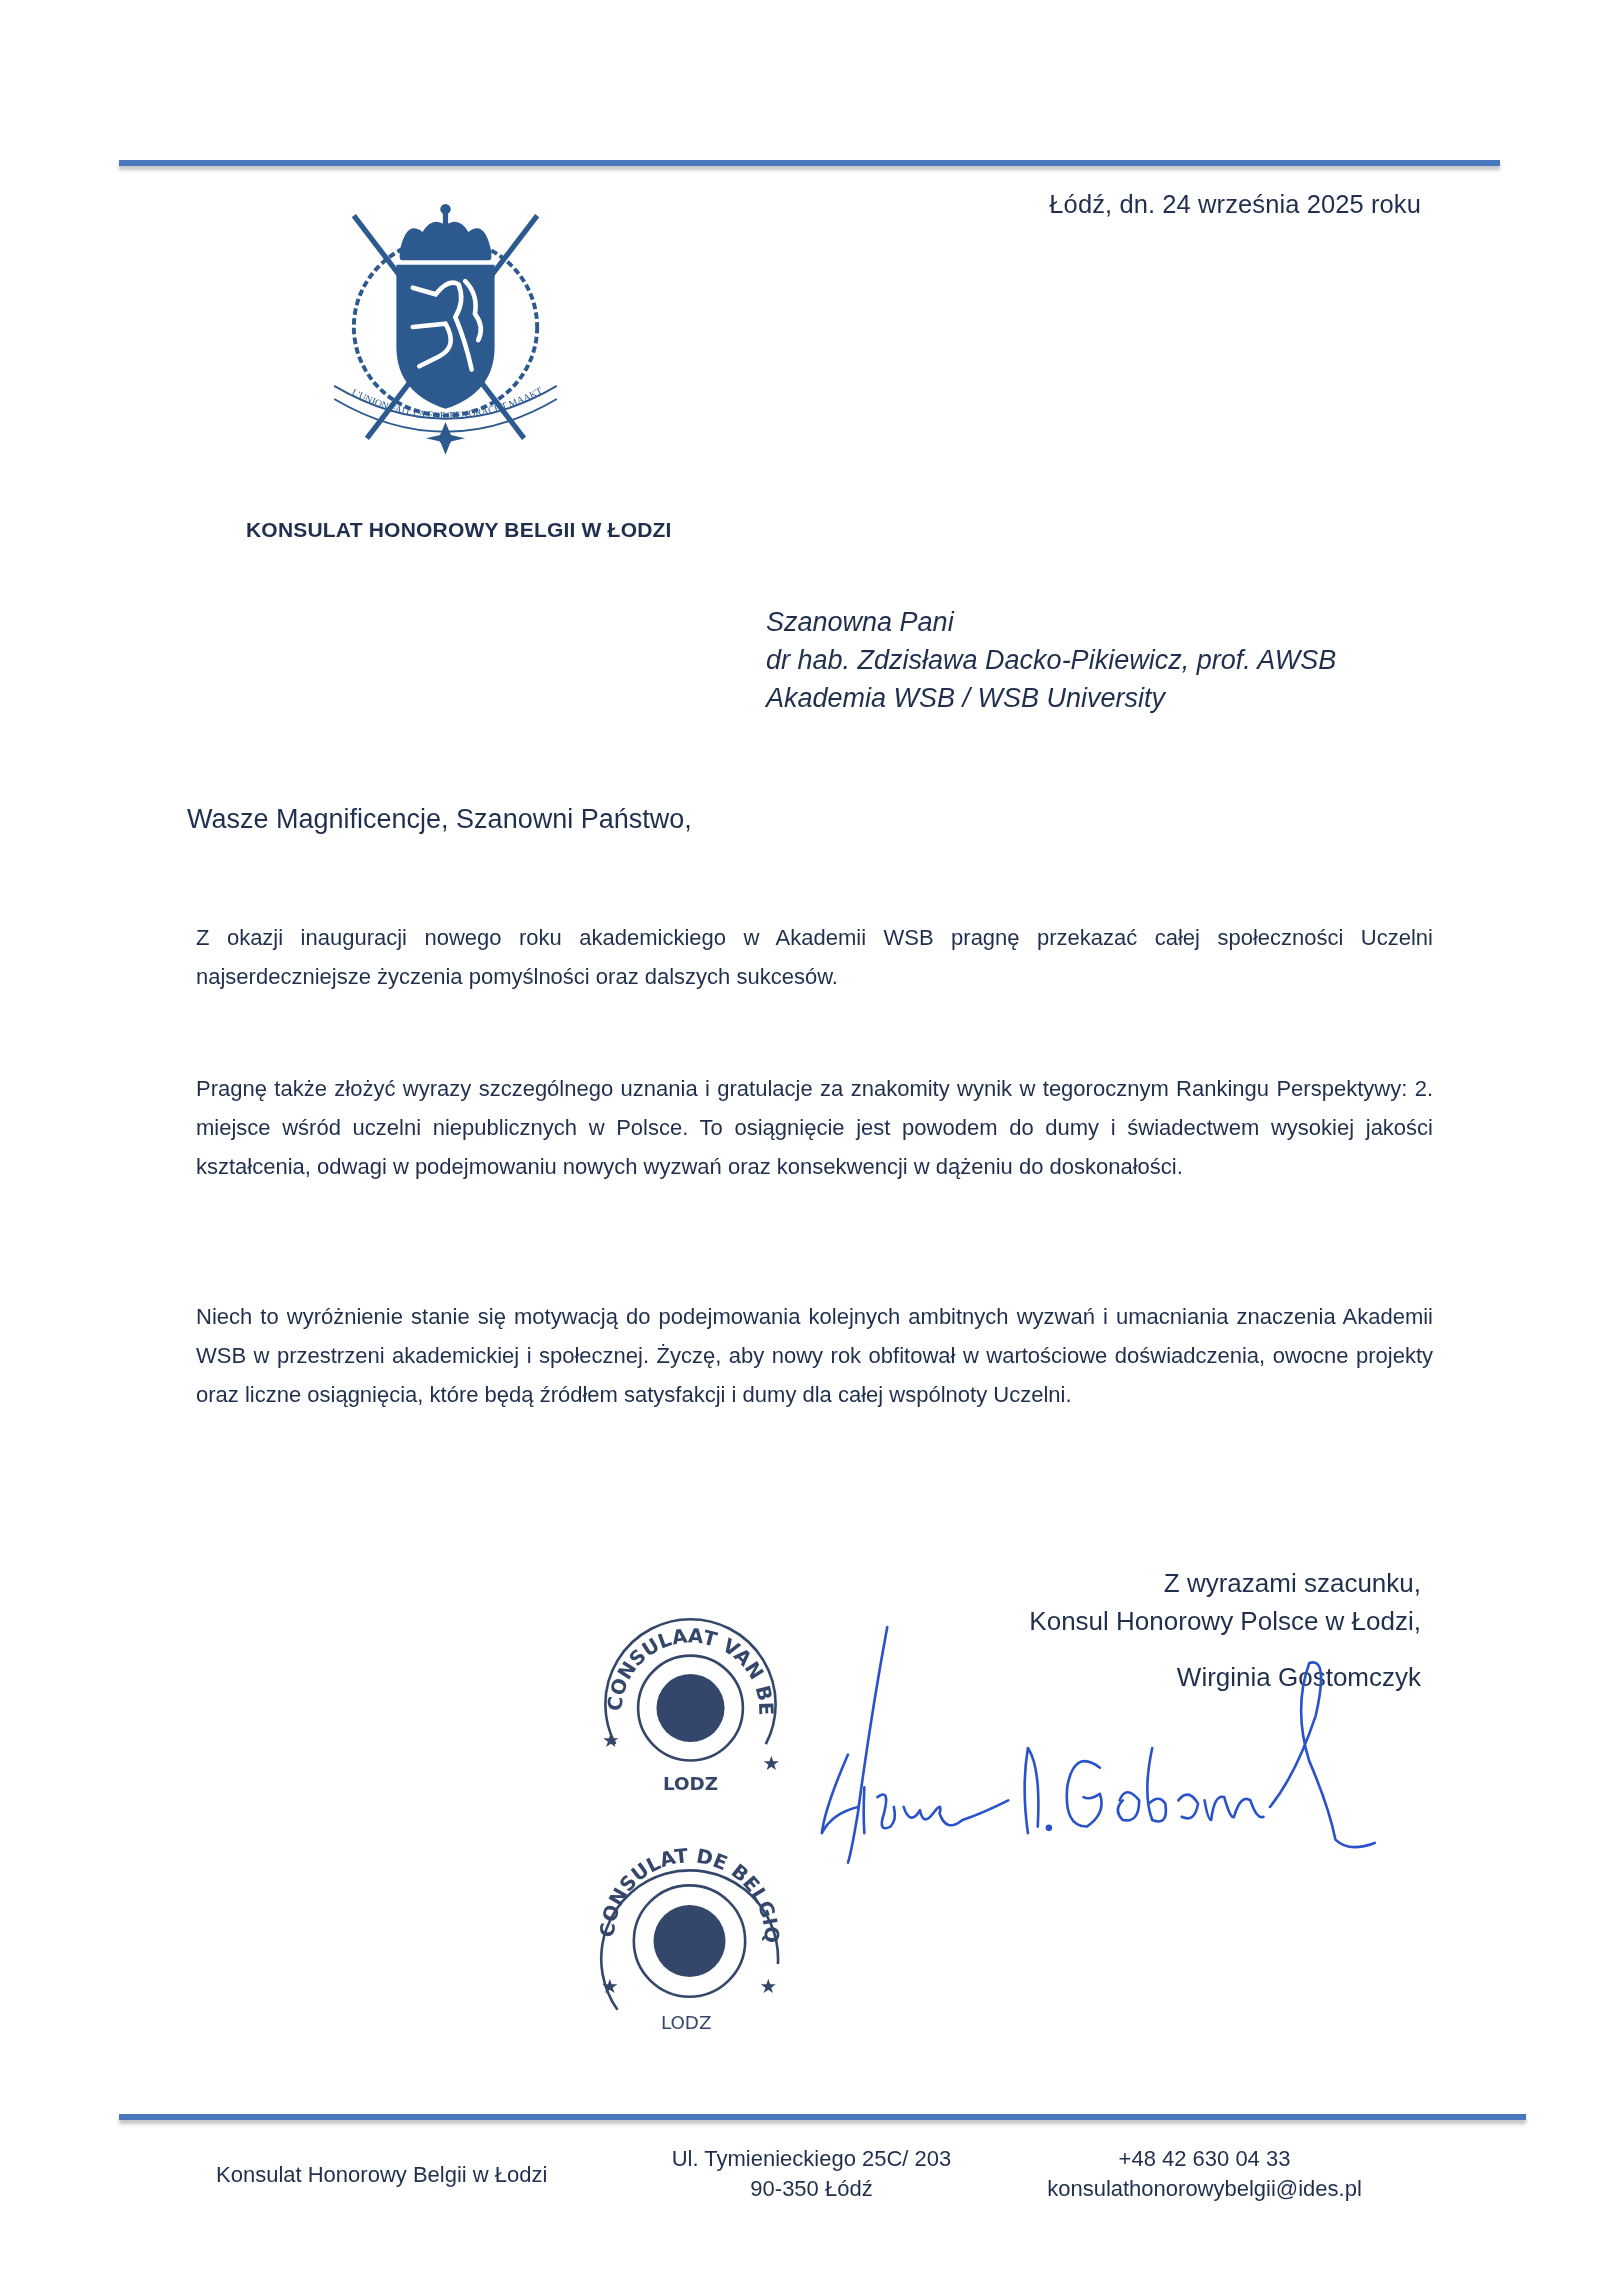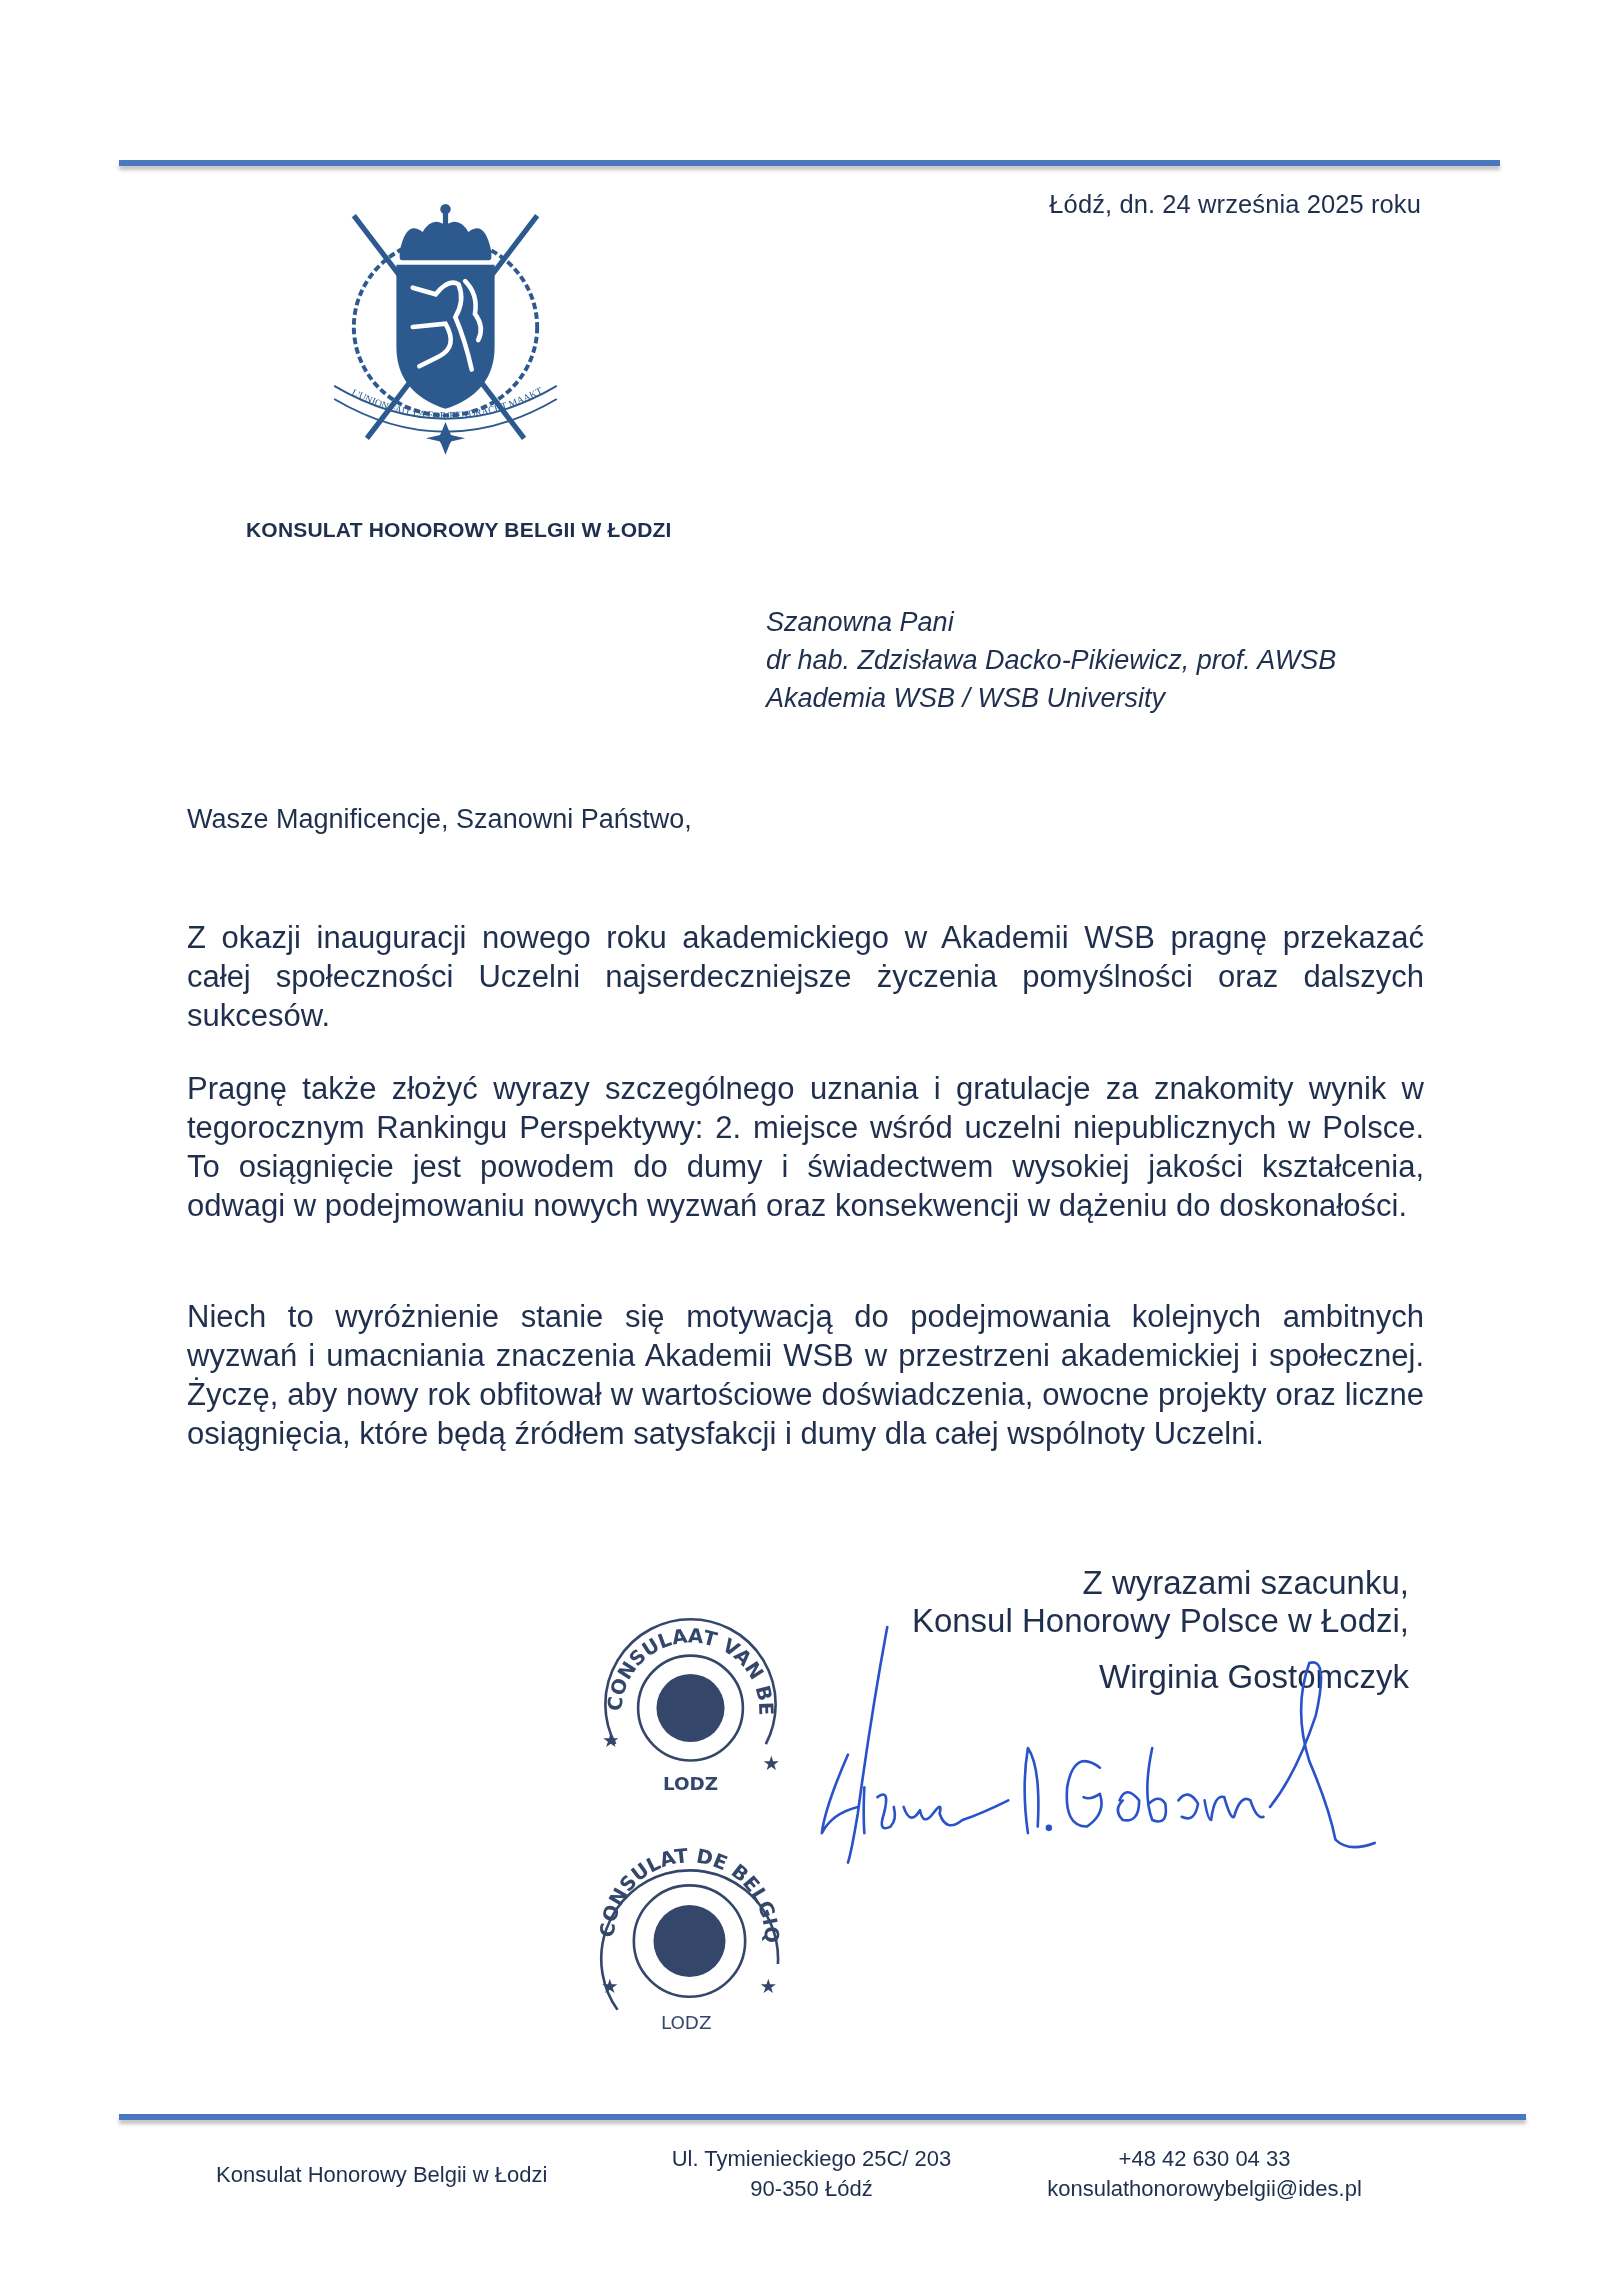--- a/index.html
+++ b/index.html
@@ -28,29 +28,29 @@
     }
     .recipient {
       position: absolute; left: 766px; top: 603px;
       font-size: 27px; font-style: italic; line-height: 38px;
     }
     .recipient div { white-space: nowrap; }
     .salutation {
       position: absolute; left: 187px; top: 804px; font-size: 27px;
     }
     .body-text {
-      position: absolute; left: 187px; width: 1237px;
-      font-size: 31px; line-height: 39px; text-align: justify;
+      position: absolute; left: 196px; width: 1237px;
+      font-size: 22px; line-height: 39px; text-align: justify;
     }
     #p1 { top: 918px; }
     #p2 { top: 1069px; }
     #p3 { top: 1297px; }
     .closing {
-      position: absolute; right: 214px; top: 1564px;
-      font-size: 33px; text-align: right; line-height: 38px;
+      position: absolute; right: 202px; top: 1564px;
+      font-size: 26px; text-align: right; line-height: 38px;
     }
     .closing .name { margin-top: 18.3px; }
     .stamp { position: absolute; width: 203px; height: 203px; }
     #stamp-1 { left: 589px; top: 1600px; }
     #stamp-2 { left: 588px; top: 1833px; }
     .signature {
       position: absolute; left: 812px; top: 1617px; width: 759px; height: 249px;
     }
     .footer-col {
       position: absolute; font-size: 22px; text-align: center; line-height: 30px;

